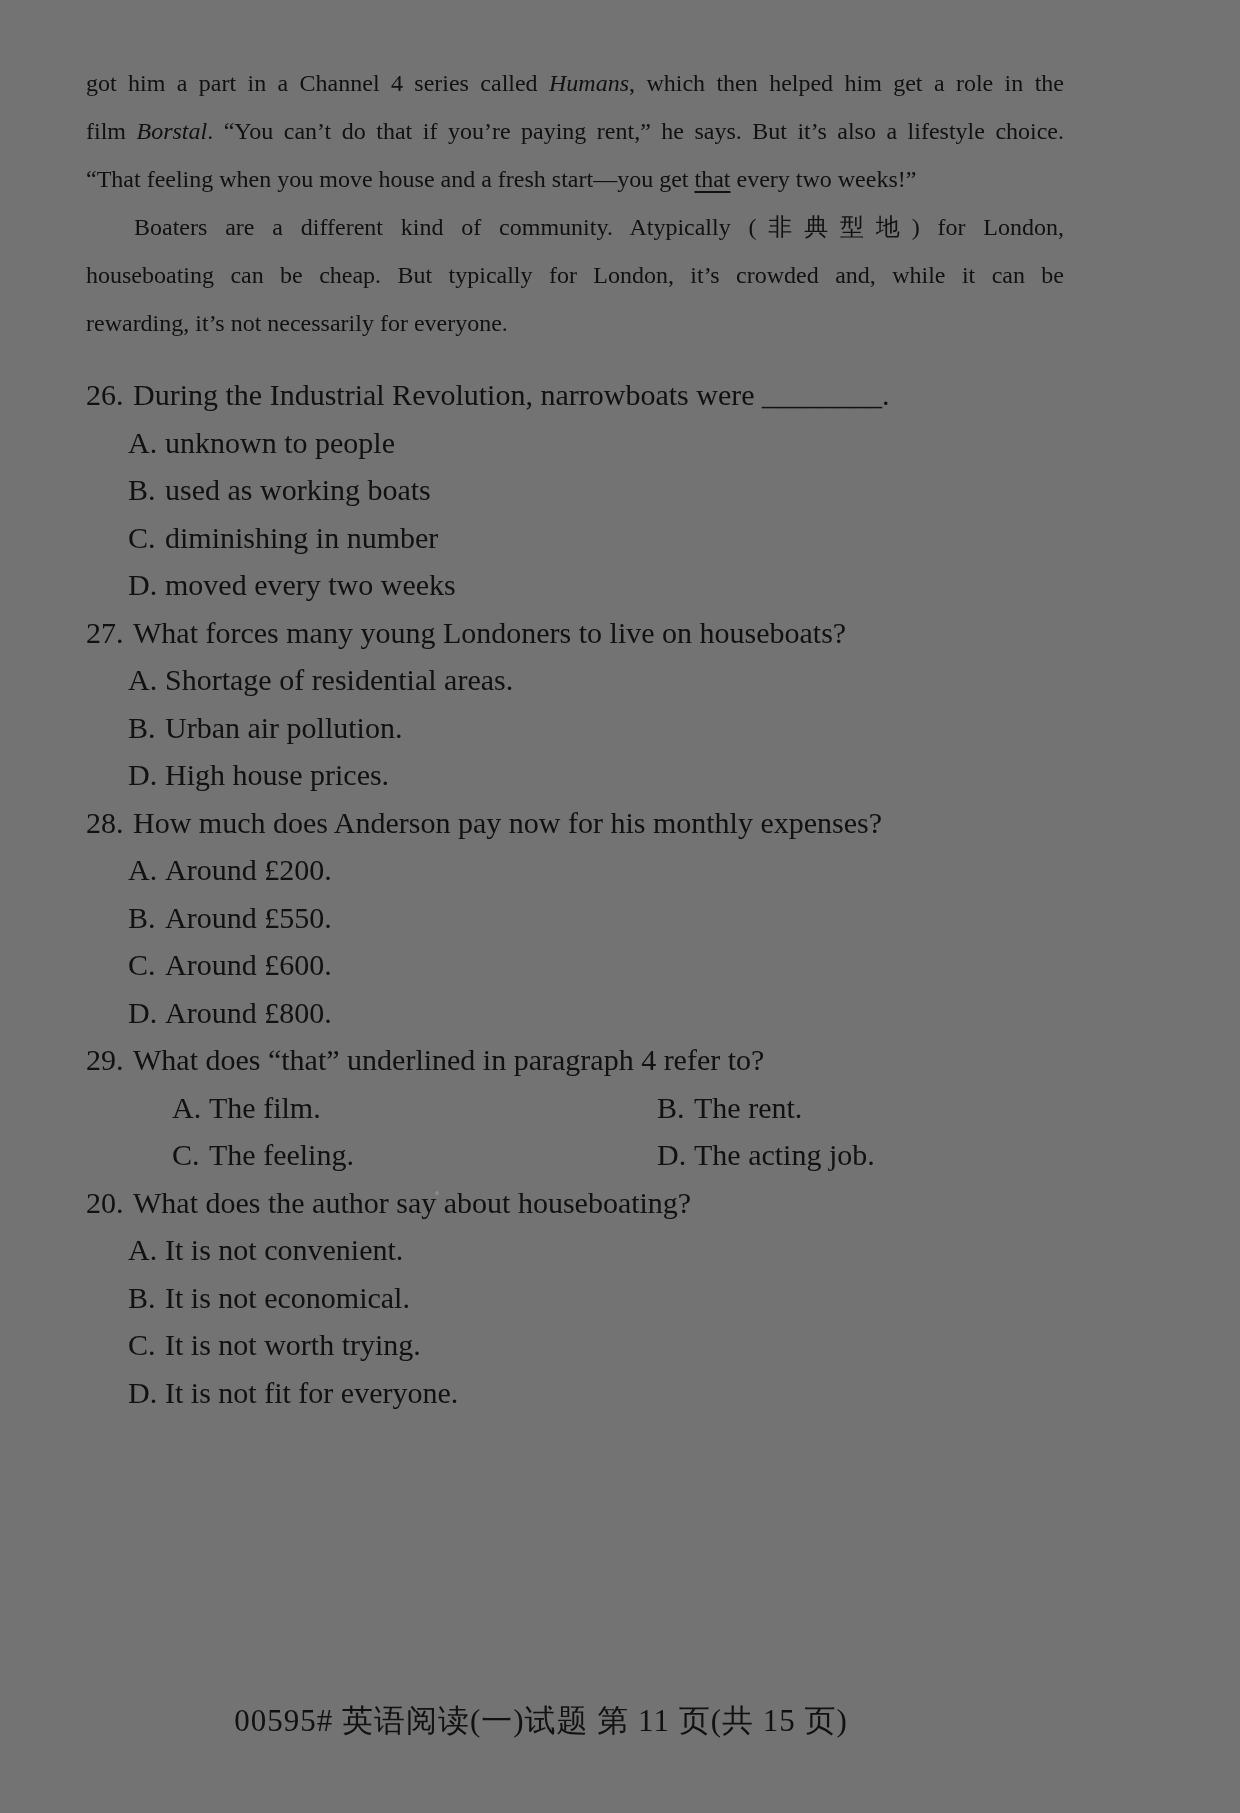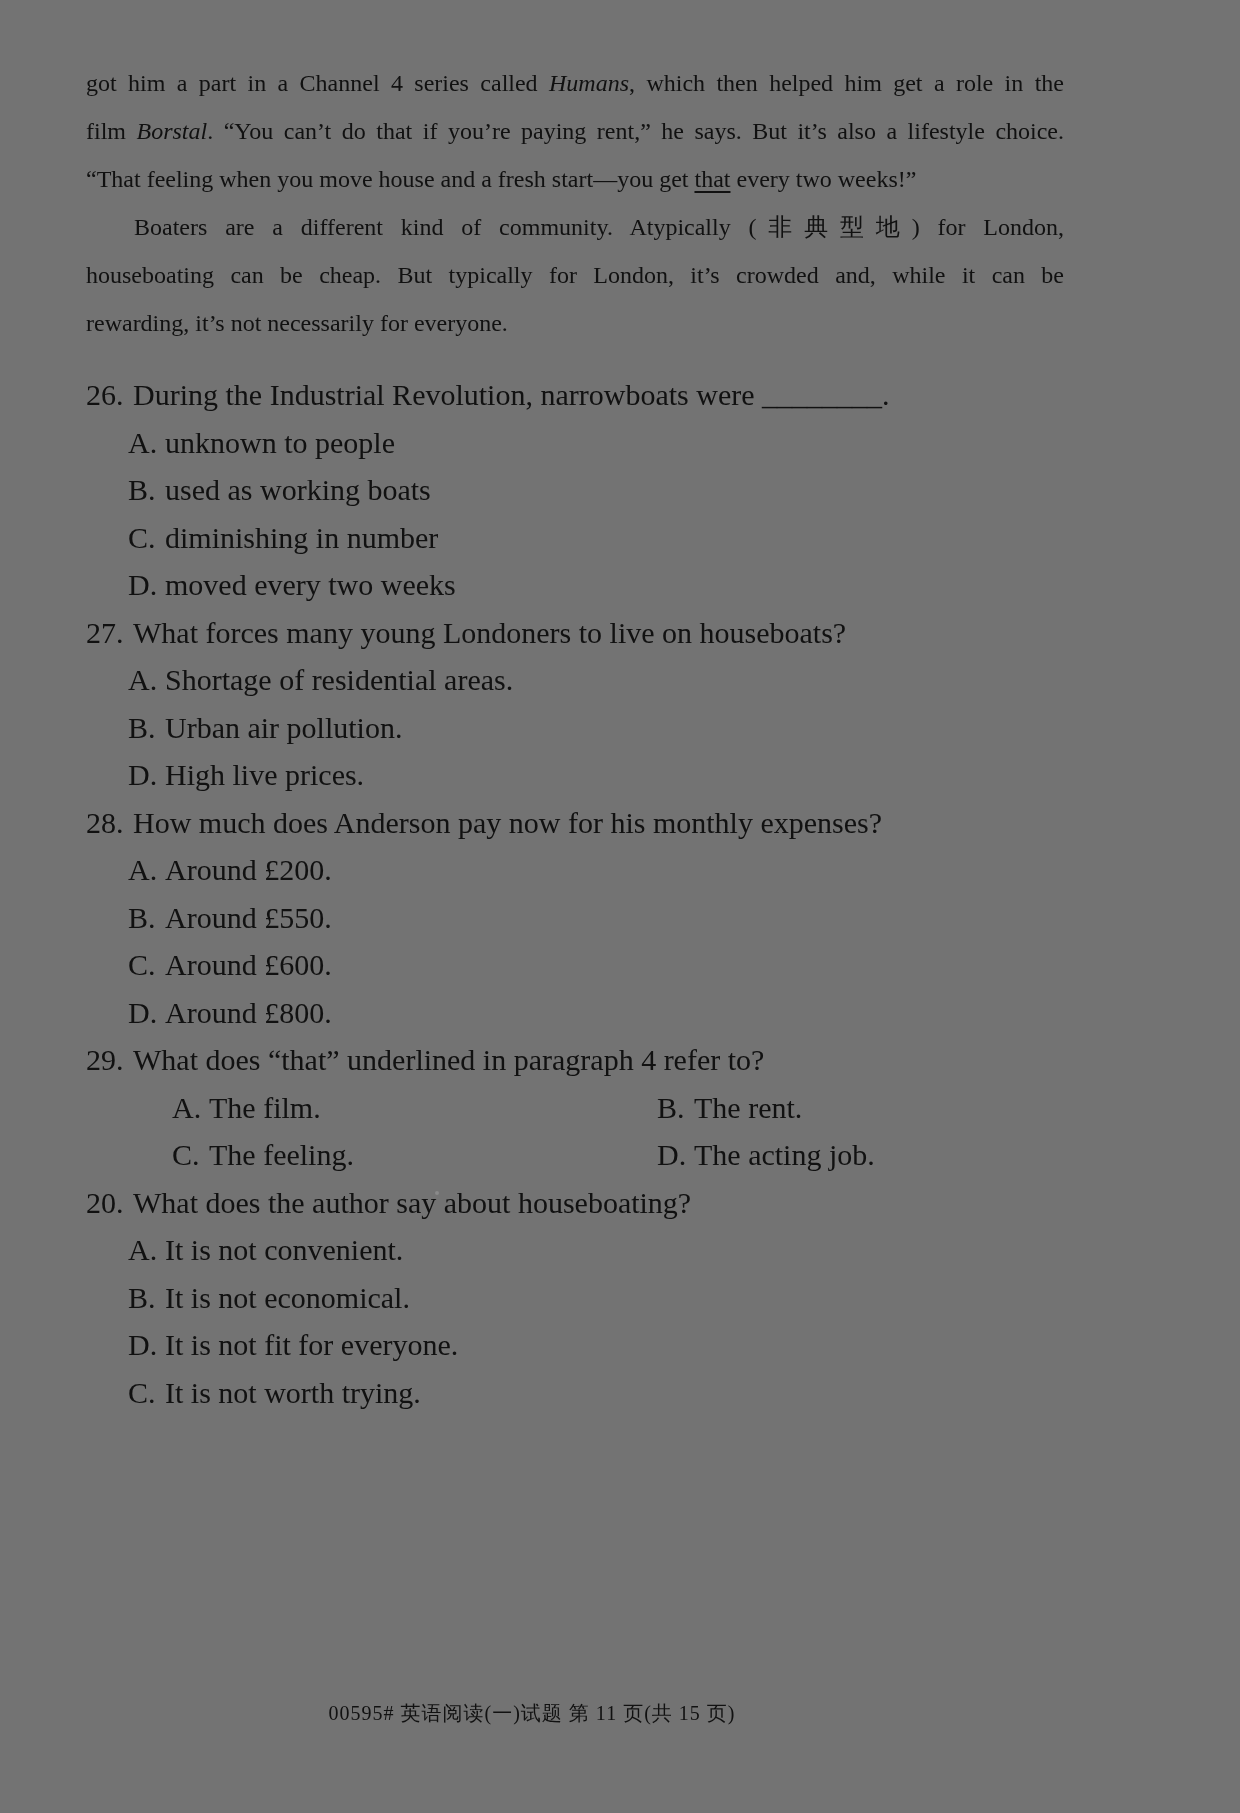--- a/index.html
+++ b/index.html
@@ -42,24 +42,24 @@
     white-space: nowrap;
   }
   .qnum { display: inline-block; width: 47px; }
   .qrow.opt, .qrow.opts2 { padding-left: 42px; }
   .optlabel { display: inline-block; width: 37px; }
   .optwrap.colL { display: inline-block; width: 485px; margin-left: 44px; }
   
   .footer {
     position: absolute;
     top: 1700px;
-    left: 77px;
+    left: 86px;
     width: 910px;
     text-align: center;
-    font-size: 20px;
+    font-size: 31px;
     letter-spacing: 1px;
   }
   
   .artifact {
     position: absolute;
     left: 435px;
     top: 1191px;
     width: 4px;
     height: 4px;
     background: #8a8a8a;
@@ -81,31 +81,31 @@
       </div>
     <div class="questions">
         <div class="qrow"><span class="qnum">26.</span><span>During the Industrial Revolution, narrowboats were ________.</span></div>
         <div class="qrow opt"><span class="optwrap"><span class="optlabel">A.</span><span>unknown to people</span></span></div>
         <div class="qrow opt"><span class="optwrap"><span class="optlabel">B.</span><span>used as working boats</span></span></div>
         <div class="qrow opt"><span class="optwrap"><span class="optlabel">C.</span><span>diminishing in number</span></span></div>
         <div class="qrow opt"><span class="optwrap"><span class="optlabel">D.</span><span>moved every two weeks</span></span></div>
         <div class="qrow"><span class="qnum">27.</span><span>What forces many young Londoners to live on houseboats?</span></div>
         <div class="qrow opt"><span class="optwrap"><span class="optlabel">A.</span><span>Shortage of residential areas.</span></span></div>
         <div class="qrow opt"><span class="optwrap"><span class="optlabel">B.</span><span>Urban air pollution.</span></span></div>
-        <div class="qrow opt"><span class="optwrap"><span class="optlabel">D.</span><span>High live prices.</span></span></div>
+        <div class="qrow opt"><span class="optwrap"><span class="optlabel">D.</span><span>High house prices.</span></span></div>
         <div class="qrow"><span class="qnum">28.</span><span>How much does Anderson pay now for his monthly expenses?</span></div>
         <div class="qrow opt"><span class="optwrap"><span class="optlabel">A.</span><span>Around £200.</span></span></div>
         <div class="qrow opt"><span class="optwrap"><span class="optlabel">B.</span><span>Around £550.</span></span></div>
         <div class="qrow opt"><span class="optwrap"><span class="optlabel">C.</span><span>Around £600.</span></span></div>
         <div class="qrow opt"><span class="optwrap"><span class="optlabel">D.</span><span>Around £800.</span></span></div>
         <div class="qrow"><span class="qnum">29.</span><span>What does “that” underlined in paragraph 4 refer to?</span></div>
         <div class="qrow opts2"><span class="optwrap colL"><span class="optlabel">A.</span><span>The film.</span></span><span class="optwrap"><span class="optlabel">B.</span><span>The rent.</span></span></div>
         <div class="qrow opts2"><span class="optwrap colL"><span class="optlabel">C.</span><span>The feeling.</span></span><span class="optwrap"><span class="optlabel">D.</span><span>The acting job.</span></span></div>
         <div class="qrow"><span class="qnum">20.</span><span>What does the author say about houseboating?</span></div>
         <div class="qrow opt"><span class="optwrap"><span class="optlabel">A.</span><span>It is not convenient.</span></span></div>
         <div class="qrow opt"><span class="optwrap"><span class="optlabel">B.</span><span>It is not economical.</span></span></div>
+        <div class="qrow opt"><span class="optwrap"><span class="optlabel">C.</span><span>It is not worth trying.</span></span></div>
         <div class="qrow opt"><span class="optwrap"><span class="optlabel">D.</span><span>It is not fit for everyone.</span></span></div>
-        <div class="qrow opt"><span class="optwrap"><span class="optlabel">C.</span><span>It is not worth trying.</span></span></div>
       </div>
   </div>
   <div class="artifact"></div>
   <div class="footer">00595# 英语阅读(一)试题 第 11 页(共 15 页)</div>
 </div>
 
 </body></html>

